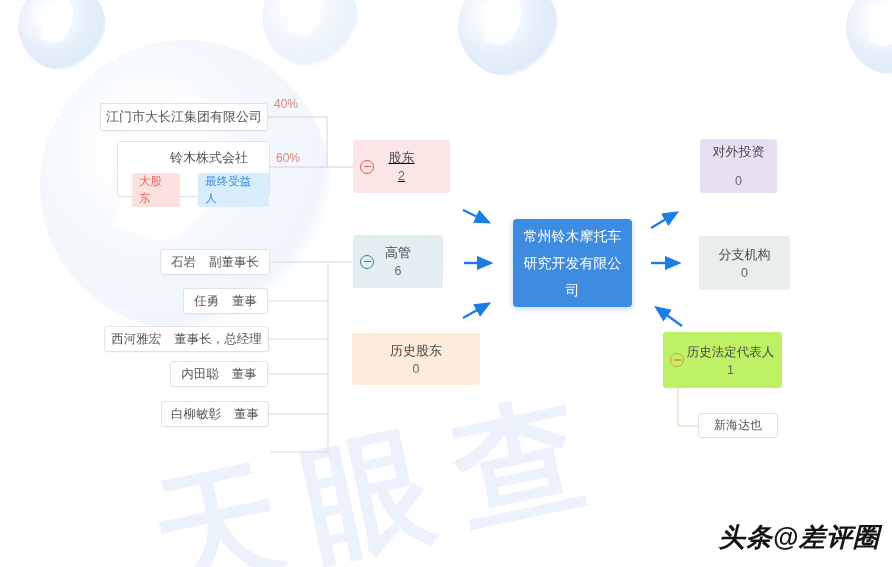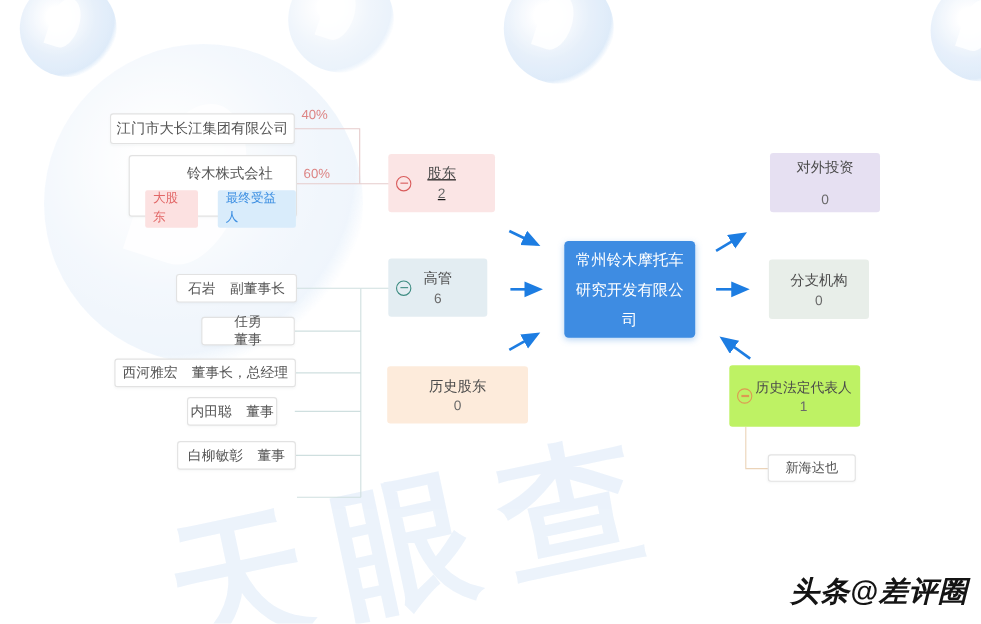--- a/index.html
+++ b/index.html
@@ -112,21 +112,21 @@
     <span class="cnt">6</span>
   </div>
 
   <div class="node" style="left:352px; top:333px; width:128px; height:52px; background:#fdebdb;">
     <span class="lbl">历史股东</span>
     <span class="cnt">0</span>
   </div>
 
   <div class="company">常州铃木摩托车研究开发有限公司</div>
 
-  <div class="node" style="left:700px; top:139px; width:100px; height:54px; background:#e6e0f2;gap:11px;">
+  <div class="node" style="left:700px; top:139px; width:77px; height:54px; background:#e6e0f2;gap:11px;">
     <span class="lbl">对外投资</span>
     <span class="cnt">0</span>
   </div>
 
   <div class="node" style="left:699px; top:236px; width:91px; height:54px; background:#e8eee9;">
     <span class="lbl">分支机构</span>
     <span class="cnt">0</span>
   </div>
 
   <div class="node" style="left:663px; top:332px; width:119px; height:56px; background:#bef264; padding-left:16px;">
@@ -137,31 +137,31 @@
 
   <div class="whitebox" style="left:698px; top:413px; width:80px; height:25px; font-size:12px;">
     <span>新海达也</span>
   </div>
 
   <div class="whitebox" style="left:160px; top:249px; width:110px; height:26px;">
     <span>石岩</span>
       <span class="gap"></span>
     <span>副董事长</span>
   </div>
-  <div class="whitebox" style="left:183px; top:288px; width:85px; height:26px;flex-direction:column;">
+  <div class="whitebox" style="left:183px; top:288px; width:85px; height:26px;">
     <span>任勇</span>
       <span class="gap"></span>
     <span>董事</span>
   </div>
   <div class="whitebox" style="left:104px; top:326px; width:165px; height:26px;">
     <span>西河雅宏</span>
       <span class="gap"></span>
     <span>董事长，总经理</span>
   </div>
-  <div class="whitebox" style="left:170px; top:361px; width:82px; height:26px;">
+  <div class="whitebox" style="left:170px; top:361px; width:98px; height:26px;">
     <span>内田聪</span>
       <span class="gap"></span>
     <span>董事</span>
   </div>
   <div class="whitebox" style="left:161px; top:401px; width:108px; height:26px;">
     <span>白柳敏彰</span>
       <span class="gap"></span>
     <span>董事</span>
   </div>
 

